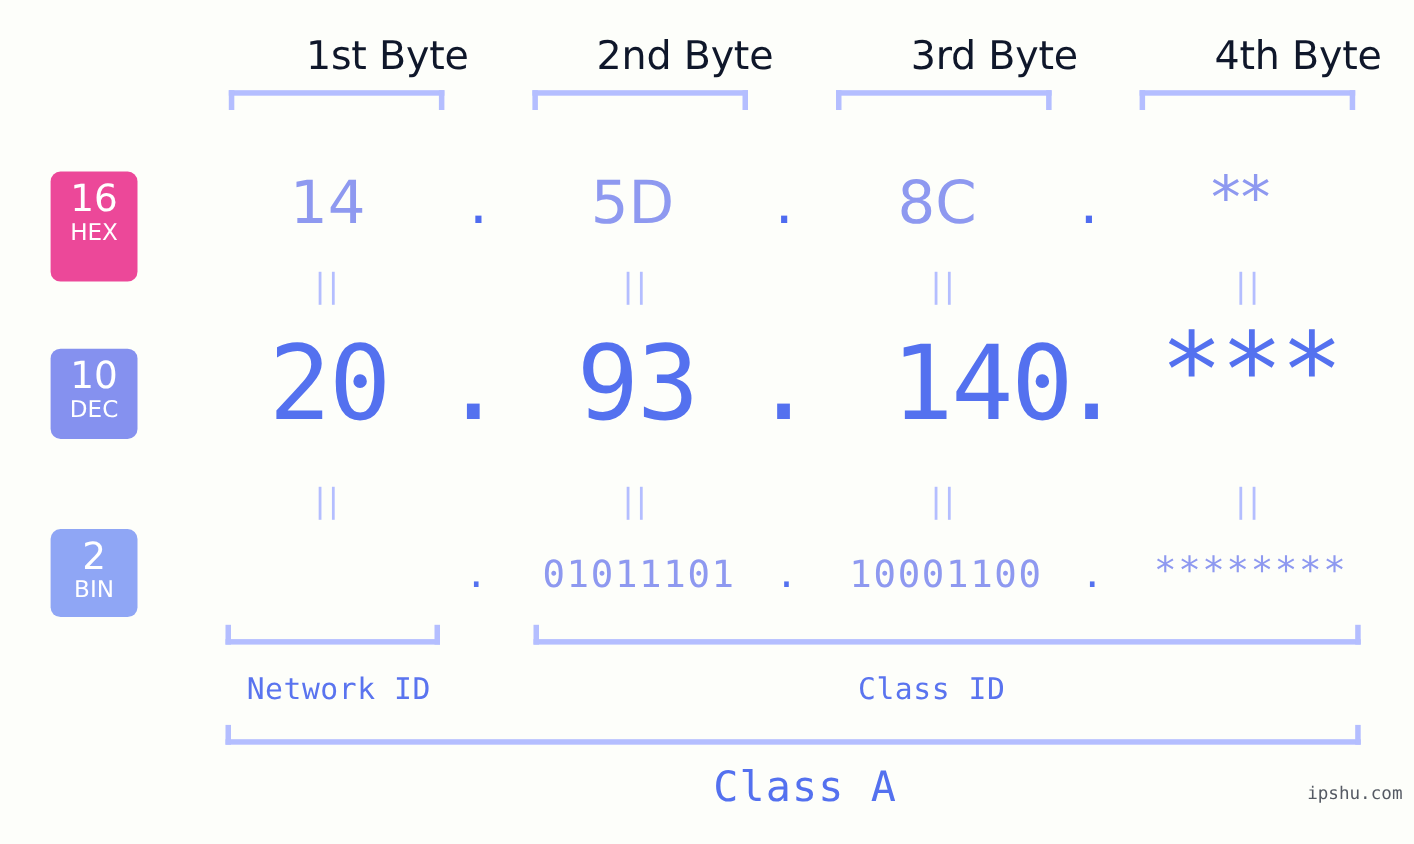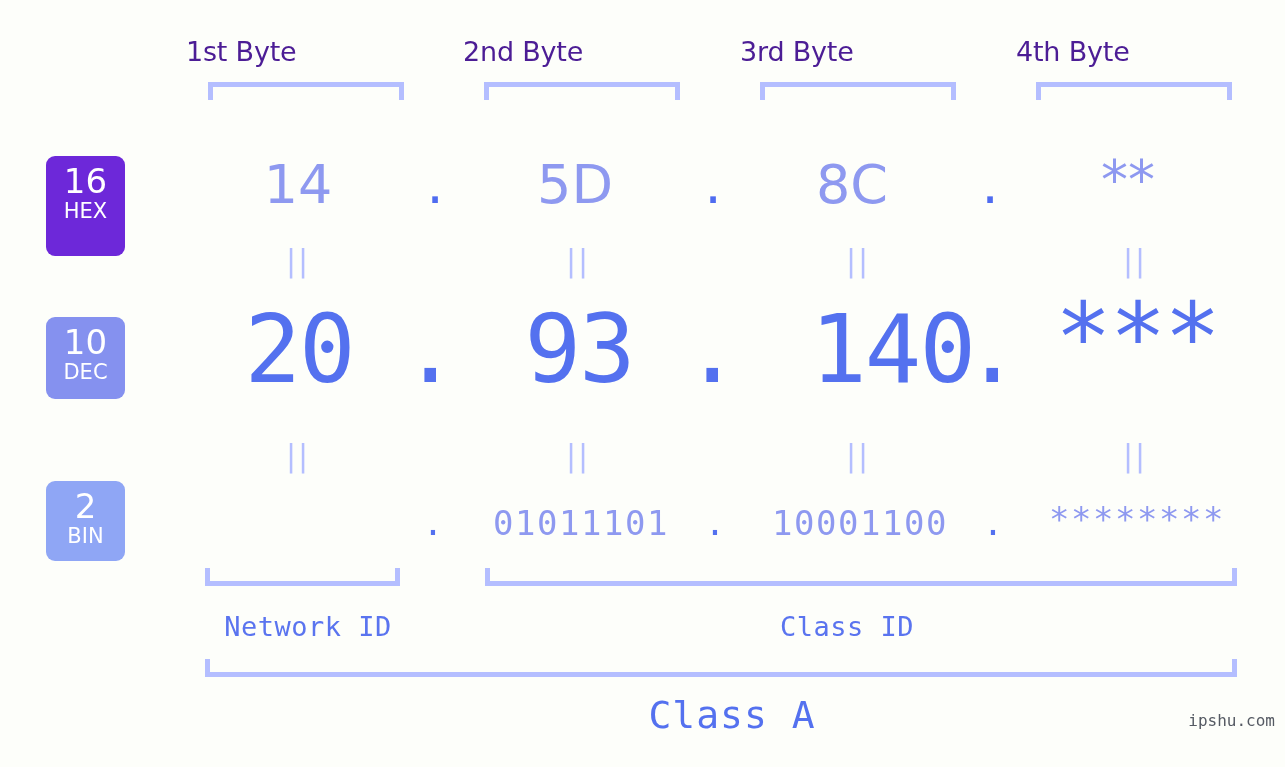--- a/index.html
+++ b/index.html
@@ -18,24 +18,24 @@
     width: 1285px;
     height: 767px;
   }
 
   
   .byte-head {
     position: absolute;
     top: 30px;
     height: 44px;
     line-height: 44px;
-    text-align: left;
-    font-family: "DejaVu Sans", sans-serif;
-    font-size: 27px;
-    color: #4c1d95;
+    text-align: right;
+    font-family: "DejaVu Sans", sans-serif;
+    font-size: 36px;
+    color: #0f172a;
     letter-spacing: -0.2px;
     white-space: nowrap;
   }
 
   
   .bracket {
     position: absolute;
     height: 18px;
     box-sizing: border-box;
   }
@@ -179,21 +179,21 @@
   <div class="byte-head" style="left:186px; width:240px;">1st Byte</div>
   <div class="byte-head" style="left:463px; width:240px;">2nd Byte</div>
   <div class="byte-head" style="left:740px; width:240px;">3rd Byte</div>
   <div class="byte-head" style="left:1016px; width:240px;">4th Byte</div>
 
   <div class="bracket bracket-top" style="left:208px; top:82px; width:196px;"></div>
   <div class="bracket bracket-top" style="left:484px; top:82px; width:196px;"></div>
   <div class="bracket bracket-top" style="left:760px; top:82px; width:196px;"></div>
   <div class="bracket bracket-top" style="left:1036px; top:82px; width:196px;"></div>
 
-  <div class="badge" style="top:156px; height:100px; background:#6d28d9;">
+  <div class="badge" style="top:156px; height:100px; background:#ec4899;">
     <span class="num">16</span>
     <span class="sys">HEX</span>
   </div>
 
   <div class="val hex-val" style="left:186px; top:155px; width:224px;">14</div>
   <div class="val hex-dot" style="left:410px; top:155px; width:50px;">.</div>
   <div class="val hex-val" style="left:463px; top:155px; width:224px;">5D</div>
   <div class="val hex-dot" style="left:688px; top:155px; width:50px;">.</div>
   <div class="val hex-val" style="left:740px; top:155px; width:224px;">8C</div>
   <div class="val hex-dot" style="left:965px; top:155px; width:50px;">.</div>

